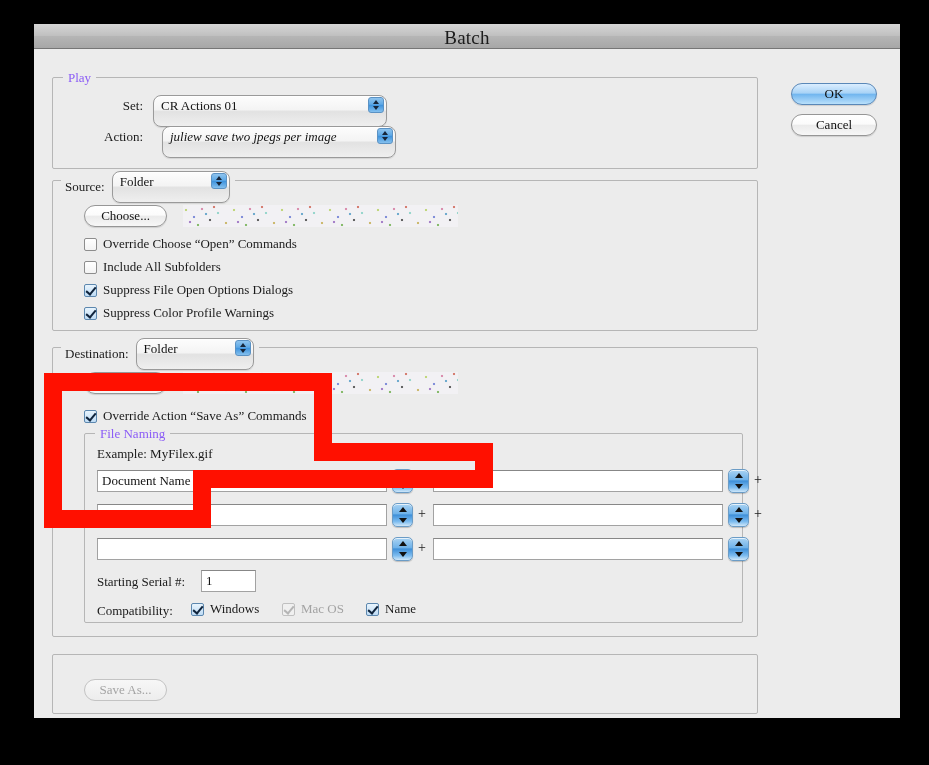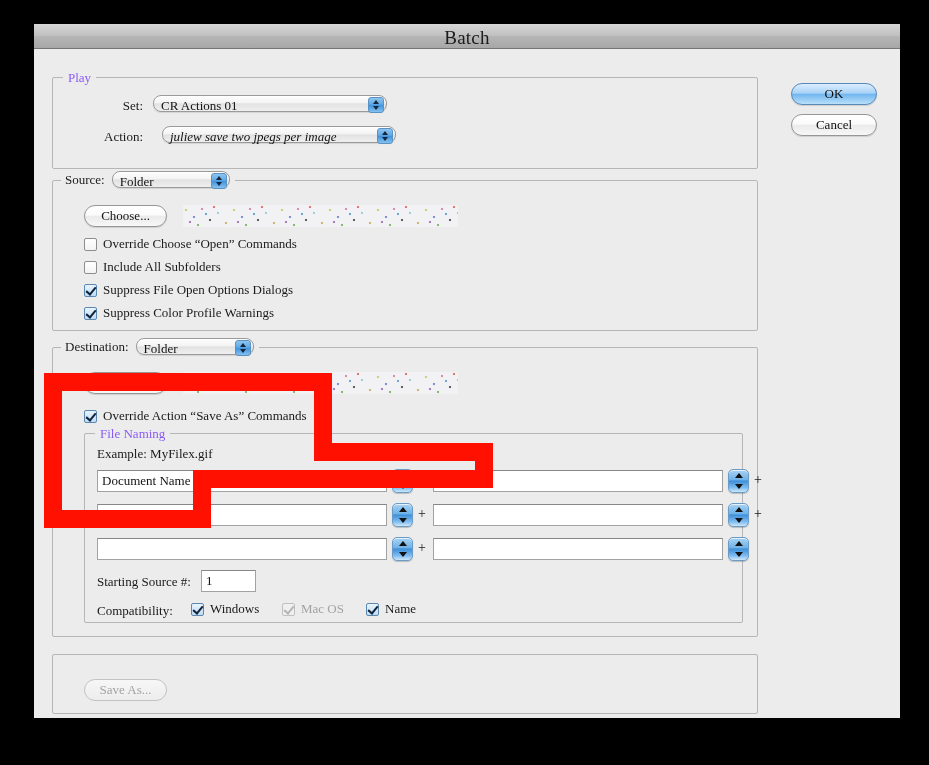--- a/index.html
+++ b/index.html
@@ -112,21 +112,21 @@
     font-size: 13px;
     color: #1a1a1a;
     font-family: "Liberation Serif", serif;
     white-space: nowrap;
   }
 
   
   .popup {
     position: relative;
     display: inline-block;
-    height: 17px;
+    height: 32px;
     box-sizing: border-box;
     background: linear-gradient(to bottom, #fdfdfd 0%, #f4f4f4 45%, #e2e2e2 52%, #efefef 100%);
     border: 1px solid #9a9a9a;
     border-radius: 8px;
     box-shadow: 0 1px 0 rgba(255,255,255,0.9) inset, 0 1px 1px rgba(0,0,0,0.10);
     cursor: default;
   }
   .popup .ptext {
     position: absolute;
     left: 7px;
@@ -418,21 +418,21 @@
             <span class="arrow-up"></span>
               <span class="arrow-dn"></span>
           </div>
           <div class="plus" style="left:333px; top:106px;">+</div>
           <div class="tfield" style="left:348px; top:104px; width:290px;"></div>
           <div class="stepper" style="left:643px; top:103px;">
             <span class="arrow-up"></span>
               <span class="arrow-dn"></span>
           </div>
 
-          <div class="lbl" style="position:absolute; left:12px; top:140px;">Starting Source #:</div>
+          <div class="lbl" style="position:absolute; left:12px; top:140px;">Starting Serial #:</div>
           <div class="tfield" style="left:116px; top:136px; width:55px;">1</div>
 
           <div class="lbl" style="position:absolute; left:12px; top:169px;">Compatibility:</div>
           <div class="cbrow" style="left:106px; top:167px;">
             <span class="cbox on"></span>
             <span class="lbl">Windows</span>
           </div>
           <div class="cbrow" style="left:197px; top:167px;">
             <span class="cbox on dim"></span>
             <span class="lbl dim">Mac OS</span>

